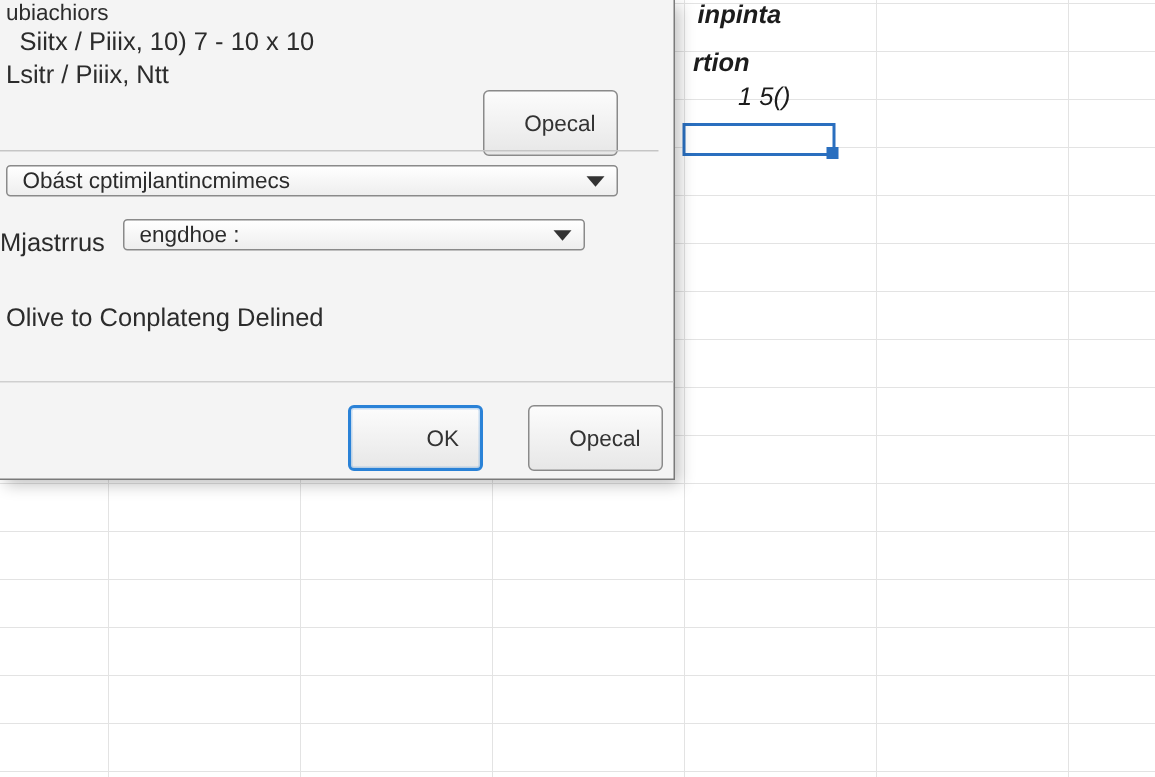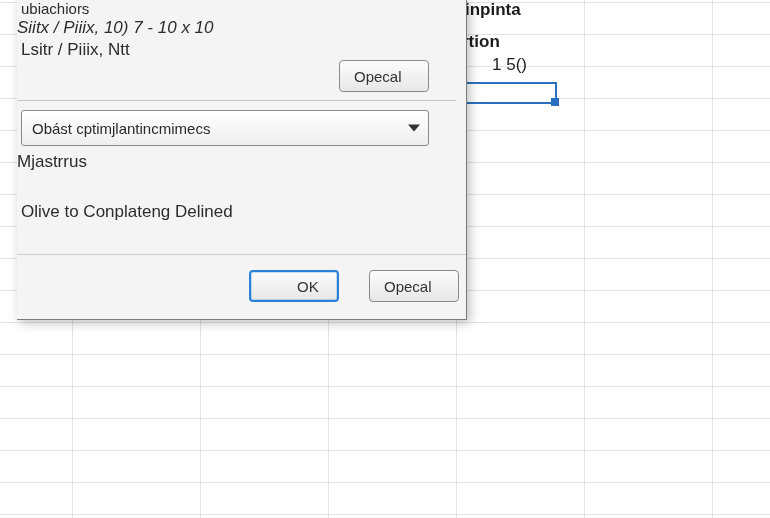--- a/index.html
+++ b/index.html
@@ -38,66 +38,66 @@
     width: 8px; height: 8px;
     background: #2a6fbf;
   }
 
   
   .sheet-cell {
     position: absolute;
     font-size: 17px;
     color: #1c1c1c;
     white-space: nowrap;
+    font-style: italic;
   }
   .sheet-cell.bold { font-weight: 700; }
   .sheet-cell.center { text-align: left; }
 
   
   .dialog {
     position: absolute;
     left: 0; top: 0;
     width: 450px; height: 320px;
     background: #f4f4f4;
     border-right: 1px solid #7a7a7a;
     border-bottom: 1px solid #7a7a7a;
     box-shadow: 3px 3px 10px rgba(0,0,0,0.25);
-    margin-left: 17px;
   }
 
   .dlg-text {
     position: absolute;
     color: #2c2c2c;
   }
   .dlg-text.small { font-size: 15px; }
 
   .btn {
     position: absolute;
-    height: 32px;
+    height: 44px;
     background: linear-gradient(#fcfcfc, #e7e7e7);
     border: 1px solid #8a8a8a;
     border-radius: 4px;
     font: inherit; font-size: 15px;
     color: #333;
     cursor: pointer;
     display: flex;
     align-items: center;
-    justify-content: flex-start;
+    justify-content: flex-end;
     padding: 0 14px;
   }
 
   .btn.primary {
     border: 2px solid #2a82d7;
     box-shadow: 0 0 0 1px rgba(42,130,215,0.25) inset;
     padding-left: 46px;
   }
 
   .dropdown {
     position: absolute;
-    height: 36px;
+    height: 21px;
     background: linear-gradient(#ffffff, #eeeeee);
     border: 1px solid #8a8a8a;
     border-radius: 3px;
     display: flex;
     align-items: center;
     padding: 0 28px 0 10px;
     font-size: 15px;
     color: #2b2b2b;
     cursor: pointer;
   }
@@ -133,37 +133,41 @@
 <div class="sheet-cell bold" style="left:465px; top:0px;">inpinta</div>
 <div class="sheet-cell bold" style="left:462px; top:32px;">rtion</div>
 <div class="sheet-cell center" style="left:492px; top:55px; width:60px;">1 5()</div>
 
 <div class="selection" style="left:455px; top:82px; width:102px; height:22px;"></div>
 
 <div class="dialog">
 
   <div class="dlg-text small" style="left:4px; top:0px;">ubiachiors</div>
 
-  <div class="dlg-text" style="left:0; top:18px;font-style:italic;">Siitx / Piiix,  10) 7 - 10 x 10</div>
+  <div class="dlg-text" style="left:13px; top:18px;">Siitx / Piiix,  10) 7 - 10 x 10</div>
 
   <div class="dlg-text" style="left:4px; top:40px;">Lsitr / Piiix, Ntt</div>
 
   <button class="btn" style="left:322px; top:60px; width:90px;">
     <span>Opecal</span>
   </button>
 
   <div class="panel-divider" style="top:100px;"></div>
 
   <div class="dropdown" style="left:4px; top:110px; width:408px;">
     <span>Obást cptimjlantincmimecs</span>
     <span class="caret"></span>
   </div>
 
   <div class="dlg-text" style="left:0; top:152px;">Mjastrrus</div>
 
+  <div class="dropdown" style="left:82px; top:146px; width:308px;">
+    <span>engdhoe :</span>
+    <span class="caret"></span>
+  </div>
 
   <div class="dlg-text" style="left:4px; top:202px;">Olive to Conplateng Delined</div>
 
   <div class="footer-sep" style="top:254px;"></div>
 
   <button class="btn primary" style="left:232px; top:270px; width:90px;">
     <span>OK</span>
   </button>
 
   <button class="btn" style="left:352px; top:270px; width:90px;">

